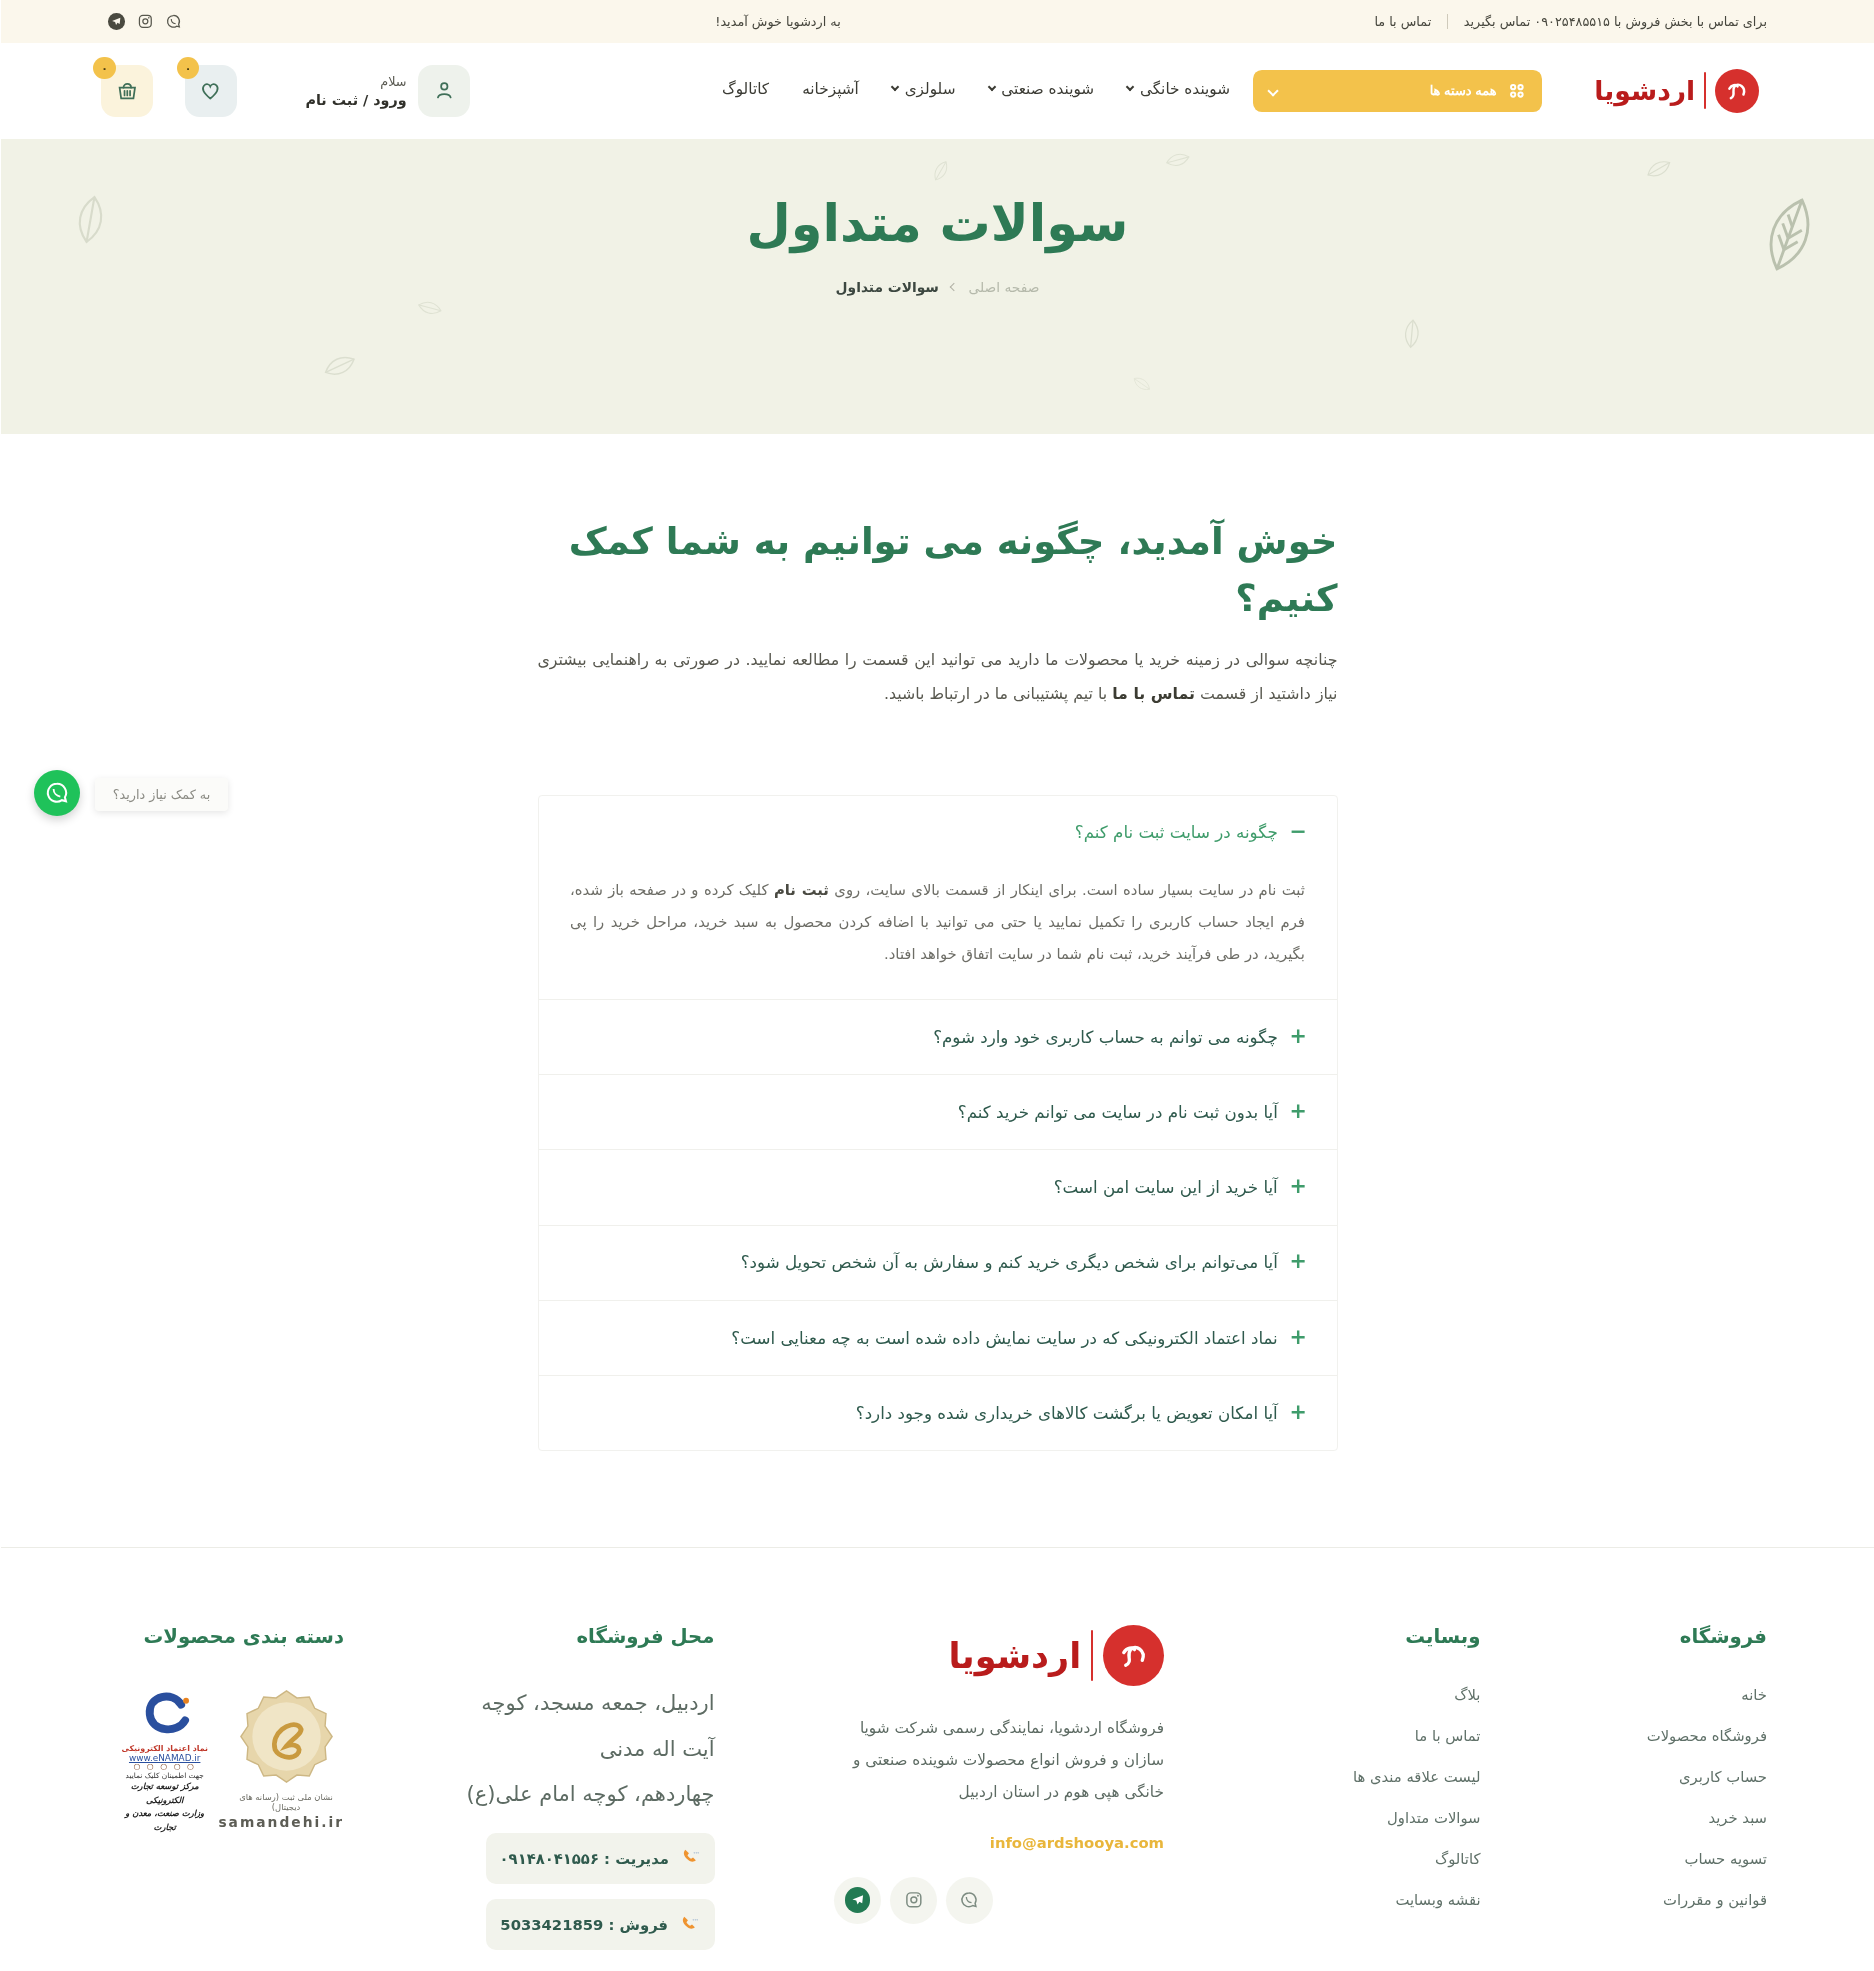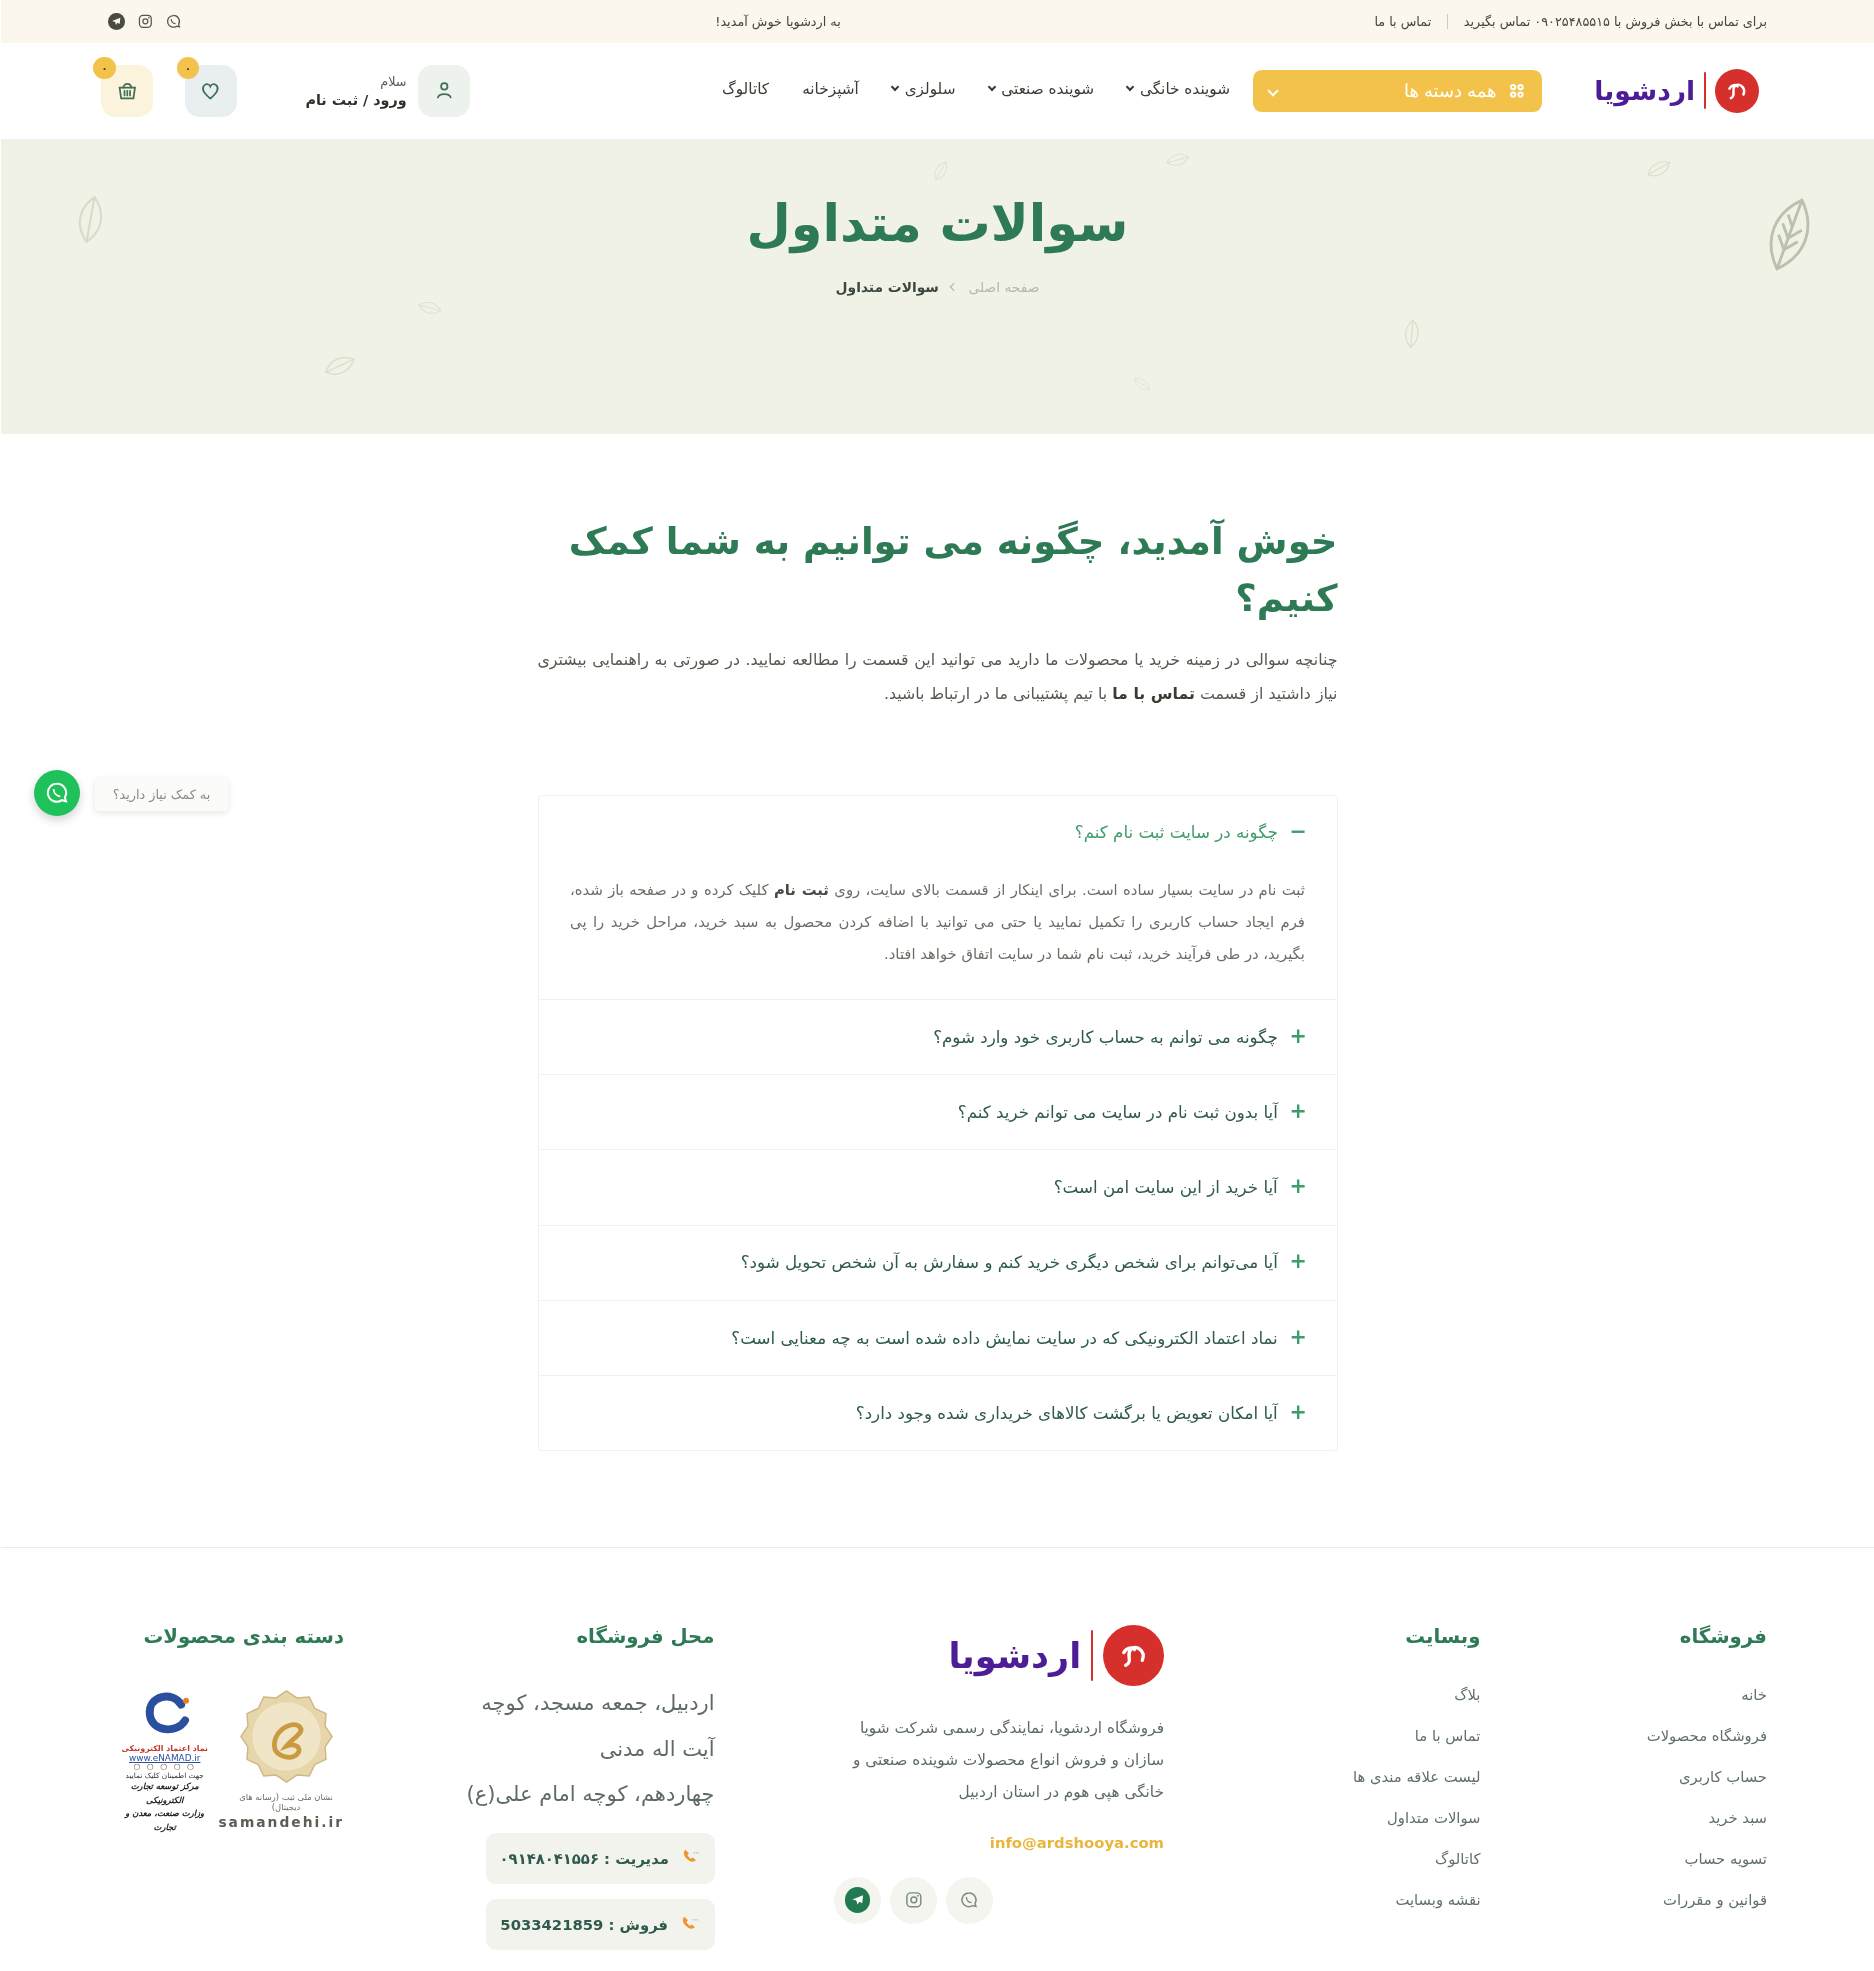--- a/index.html
+++ b/index.html
@@ -21,26 +21,26 @@
   .tb-icon { width: 16.7px; height: 16.7px; color: #57574d; cursor: pointer; display: inline-flex; }
   .tb-icon svg { width: 100%; height: 100%; }
   .tb-telegram { background:#4a4a40; border-radius:50%; color:#fbf7ec; padding:3px; }
 
   
   .header { height: 96px; background: #fff; position: relative; }
   .logo { position: absolute; right: 116px; top: 25.6px; display: flex; align-items: center; gap: 8.9px; cursor: pointer; }
   .logo-emblem { width: 44px; height: 44px; background: #d6302d; border-radius: 50%; display:flex; align-items:center; justify-content:center; }
   .logo-emblem svg { width: 29.6px; height: 29.6px; }
   .logo-bar { width: 2px; height: 37px; background: #d6302d; border-radius: 2px; }
-  .logo-text { color: #4c1d95; font-size: 26.6px; font-weight: bold; letter-spacing: -0.5px; }
+  .logo-text { color: #b91c1c; font-size: 26.6px; font-weight: bold; letter-spacing: -0.5px; }
 
   .cat-btn { position: absolute; right: 333px; top: 26.6px; width: 289px; height: 42px; background: #f3c24b;
     border: none; border-radius: 8.9px; display: flex; align-items: center; padding: 0 15.8px; cursor: pointer; color: #fff; }
   .cat-btn .grid-ic { width: 19.7px; height: 19.7px; margin-left: 9.9px; }
-  .cat-btn .cat-label { font-size: 18px; font-weight: normal; color: #fff; font-family: inherit; }
+  .cat-btn .cat-label { font-size: 13px; font-weight: bold; color: #fff; font-family: inherit; }
   .cat-btn .chev { margin-right: auto; }
   .chev { width: 8.9px; height: 8.9px; border-left: 2px solid currentColor; border-bottom: 2px solid currentColor; transform: rotate(-45deg); display: inline-block; }
   .cat-btn .chev { border-color: #fff; width: 7.9px; height: 7.9px; }
 
   .nav { position: absolute; right: 645px; top: 37px; display: flex; align-items: center; gap: 33px; }
   .nav-item { display: flex; align-items: center; gap: 6.9px; font-size: 15.3px; color: #3b3b34; cursor: pointer; white-space: nowrap; }
   .nav-item .chev { width: 5.9px; height: 5.9px; border-color: #3b3b34; margin-top: -3.9px; }
 
   .account-cluster { position: absolute; left: 101px; top: 21.7px; display: flex; align-items: center; direction: ltr; gap: 0; }
   .icon-box { width: 52px; height: 52px; border-radius: 14.8px; display: flex; align-items: center; justify-content: center; position: relative; cursor: pointer; }

